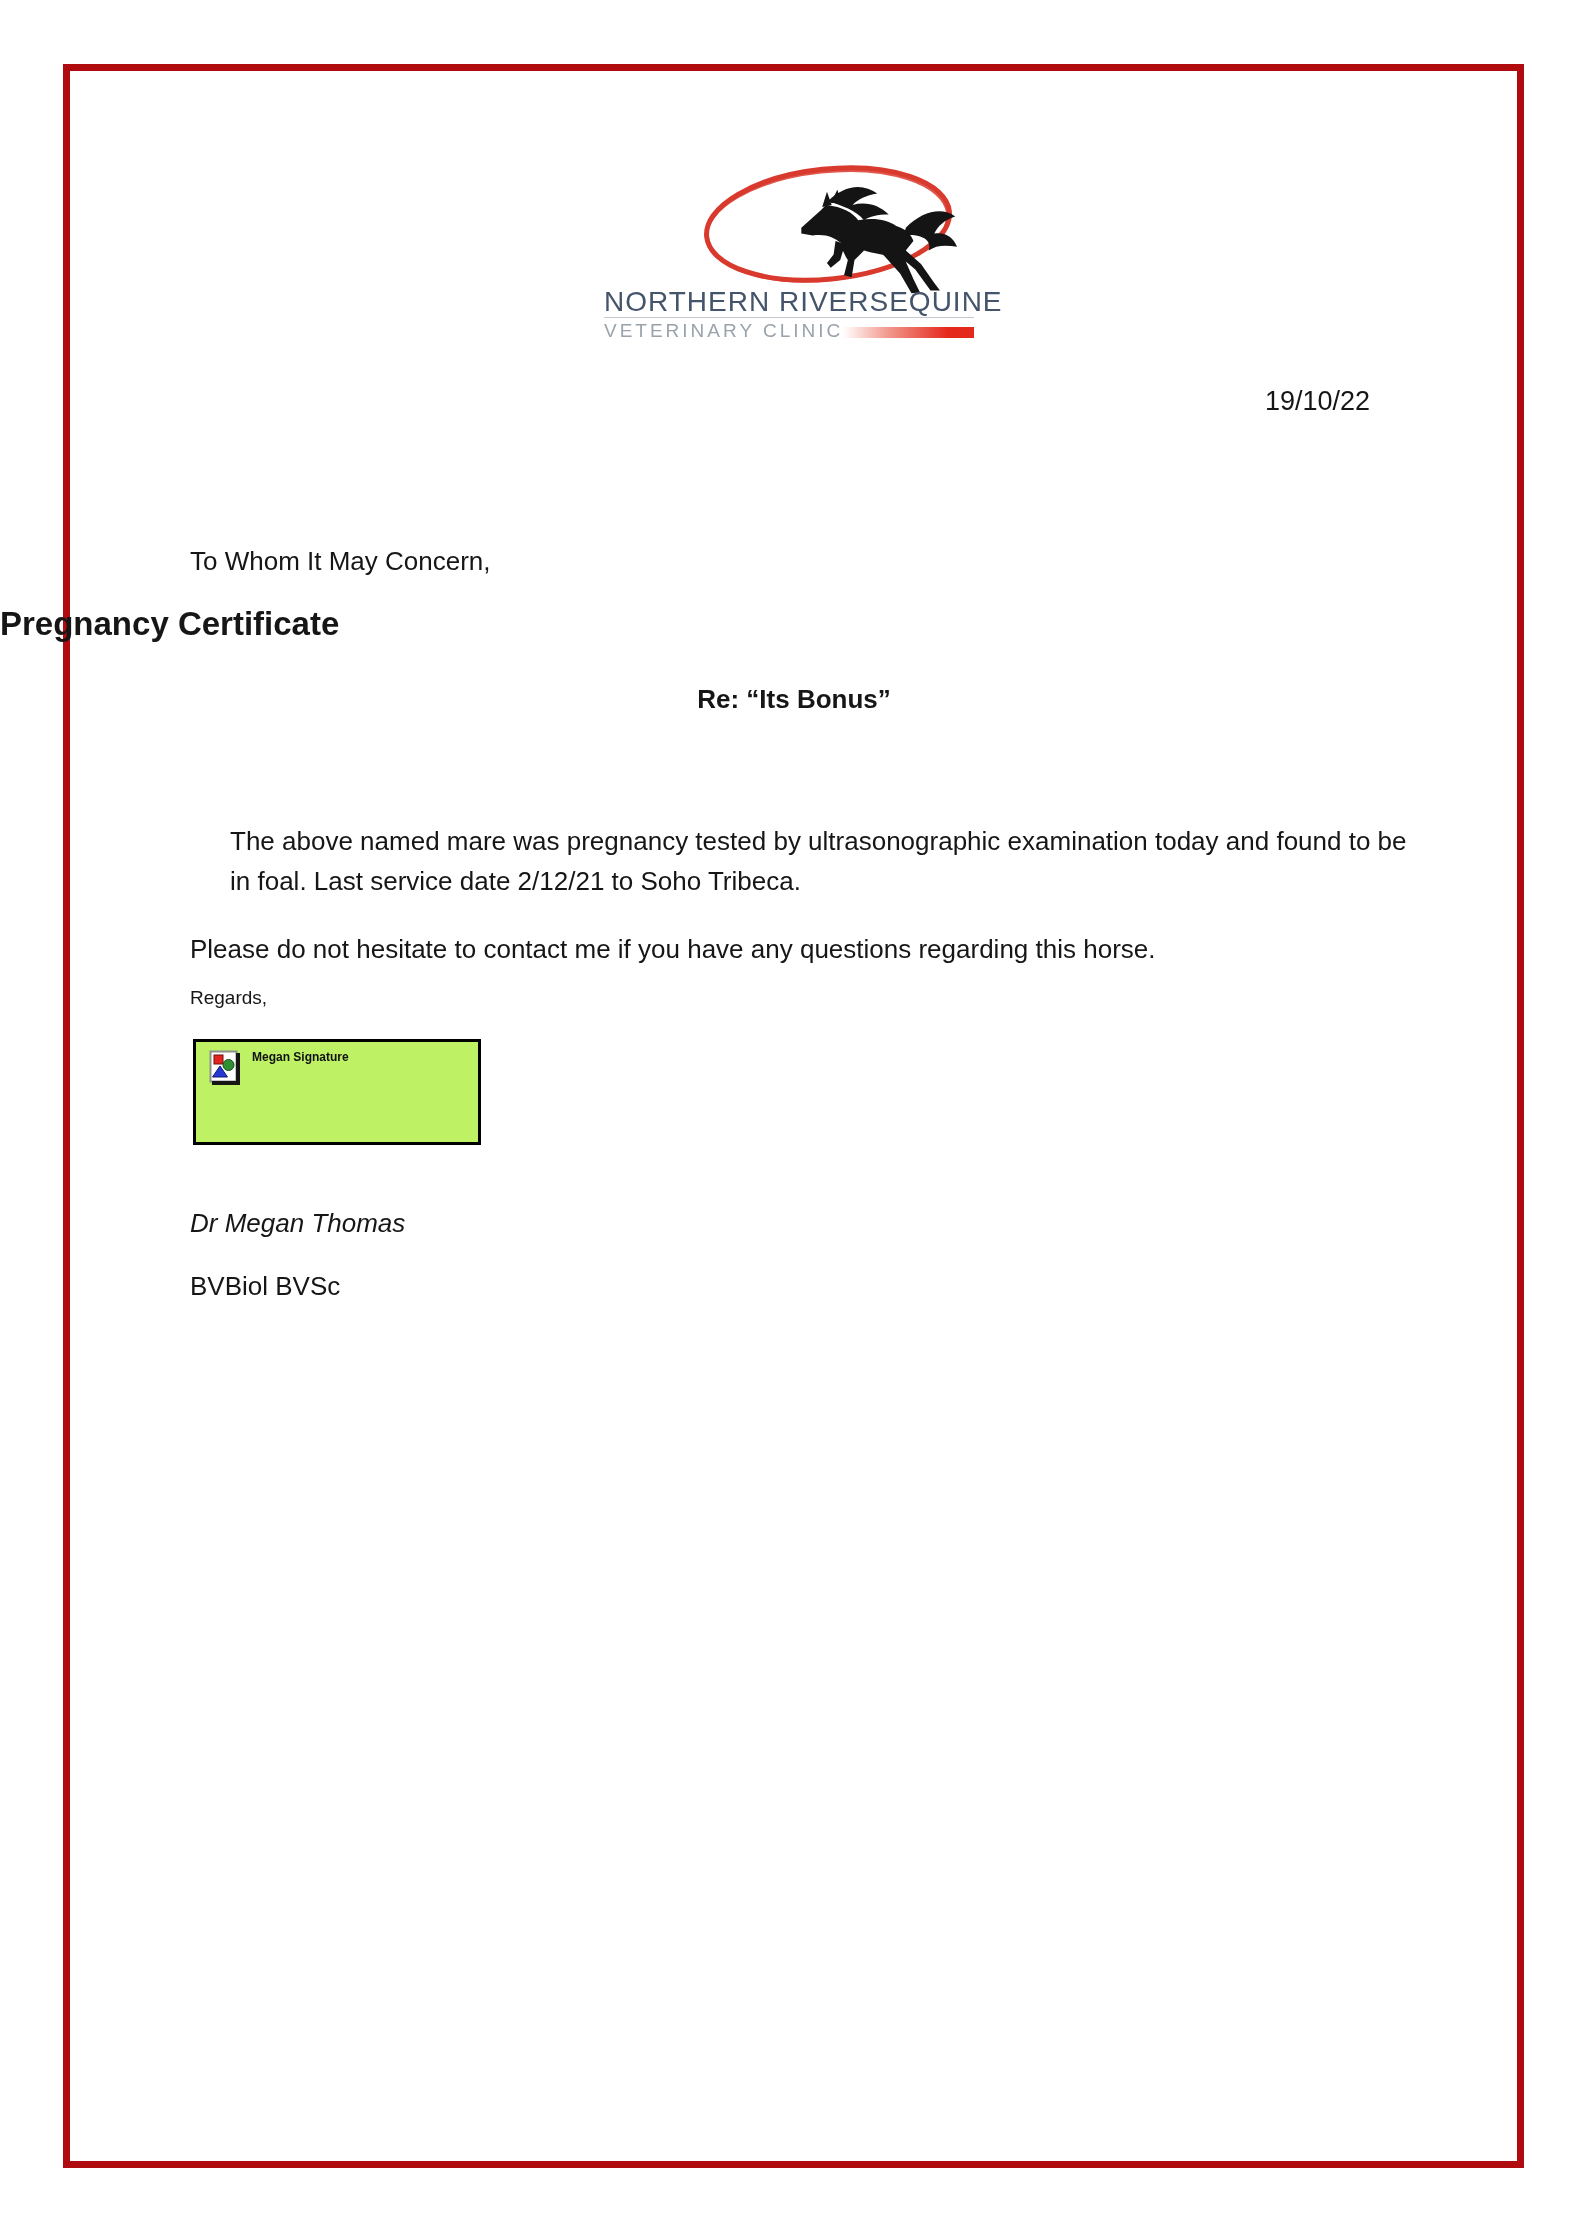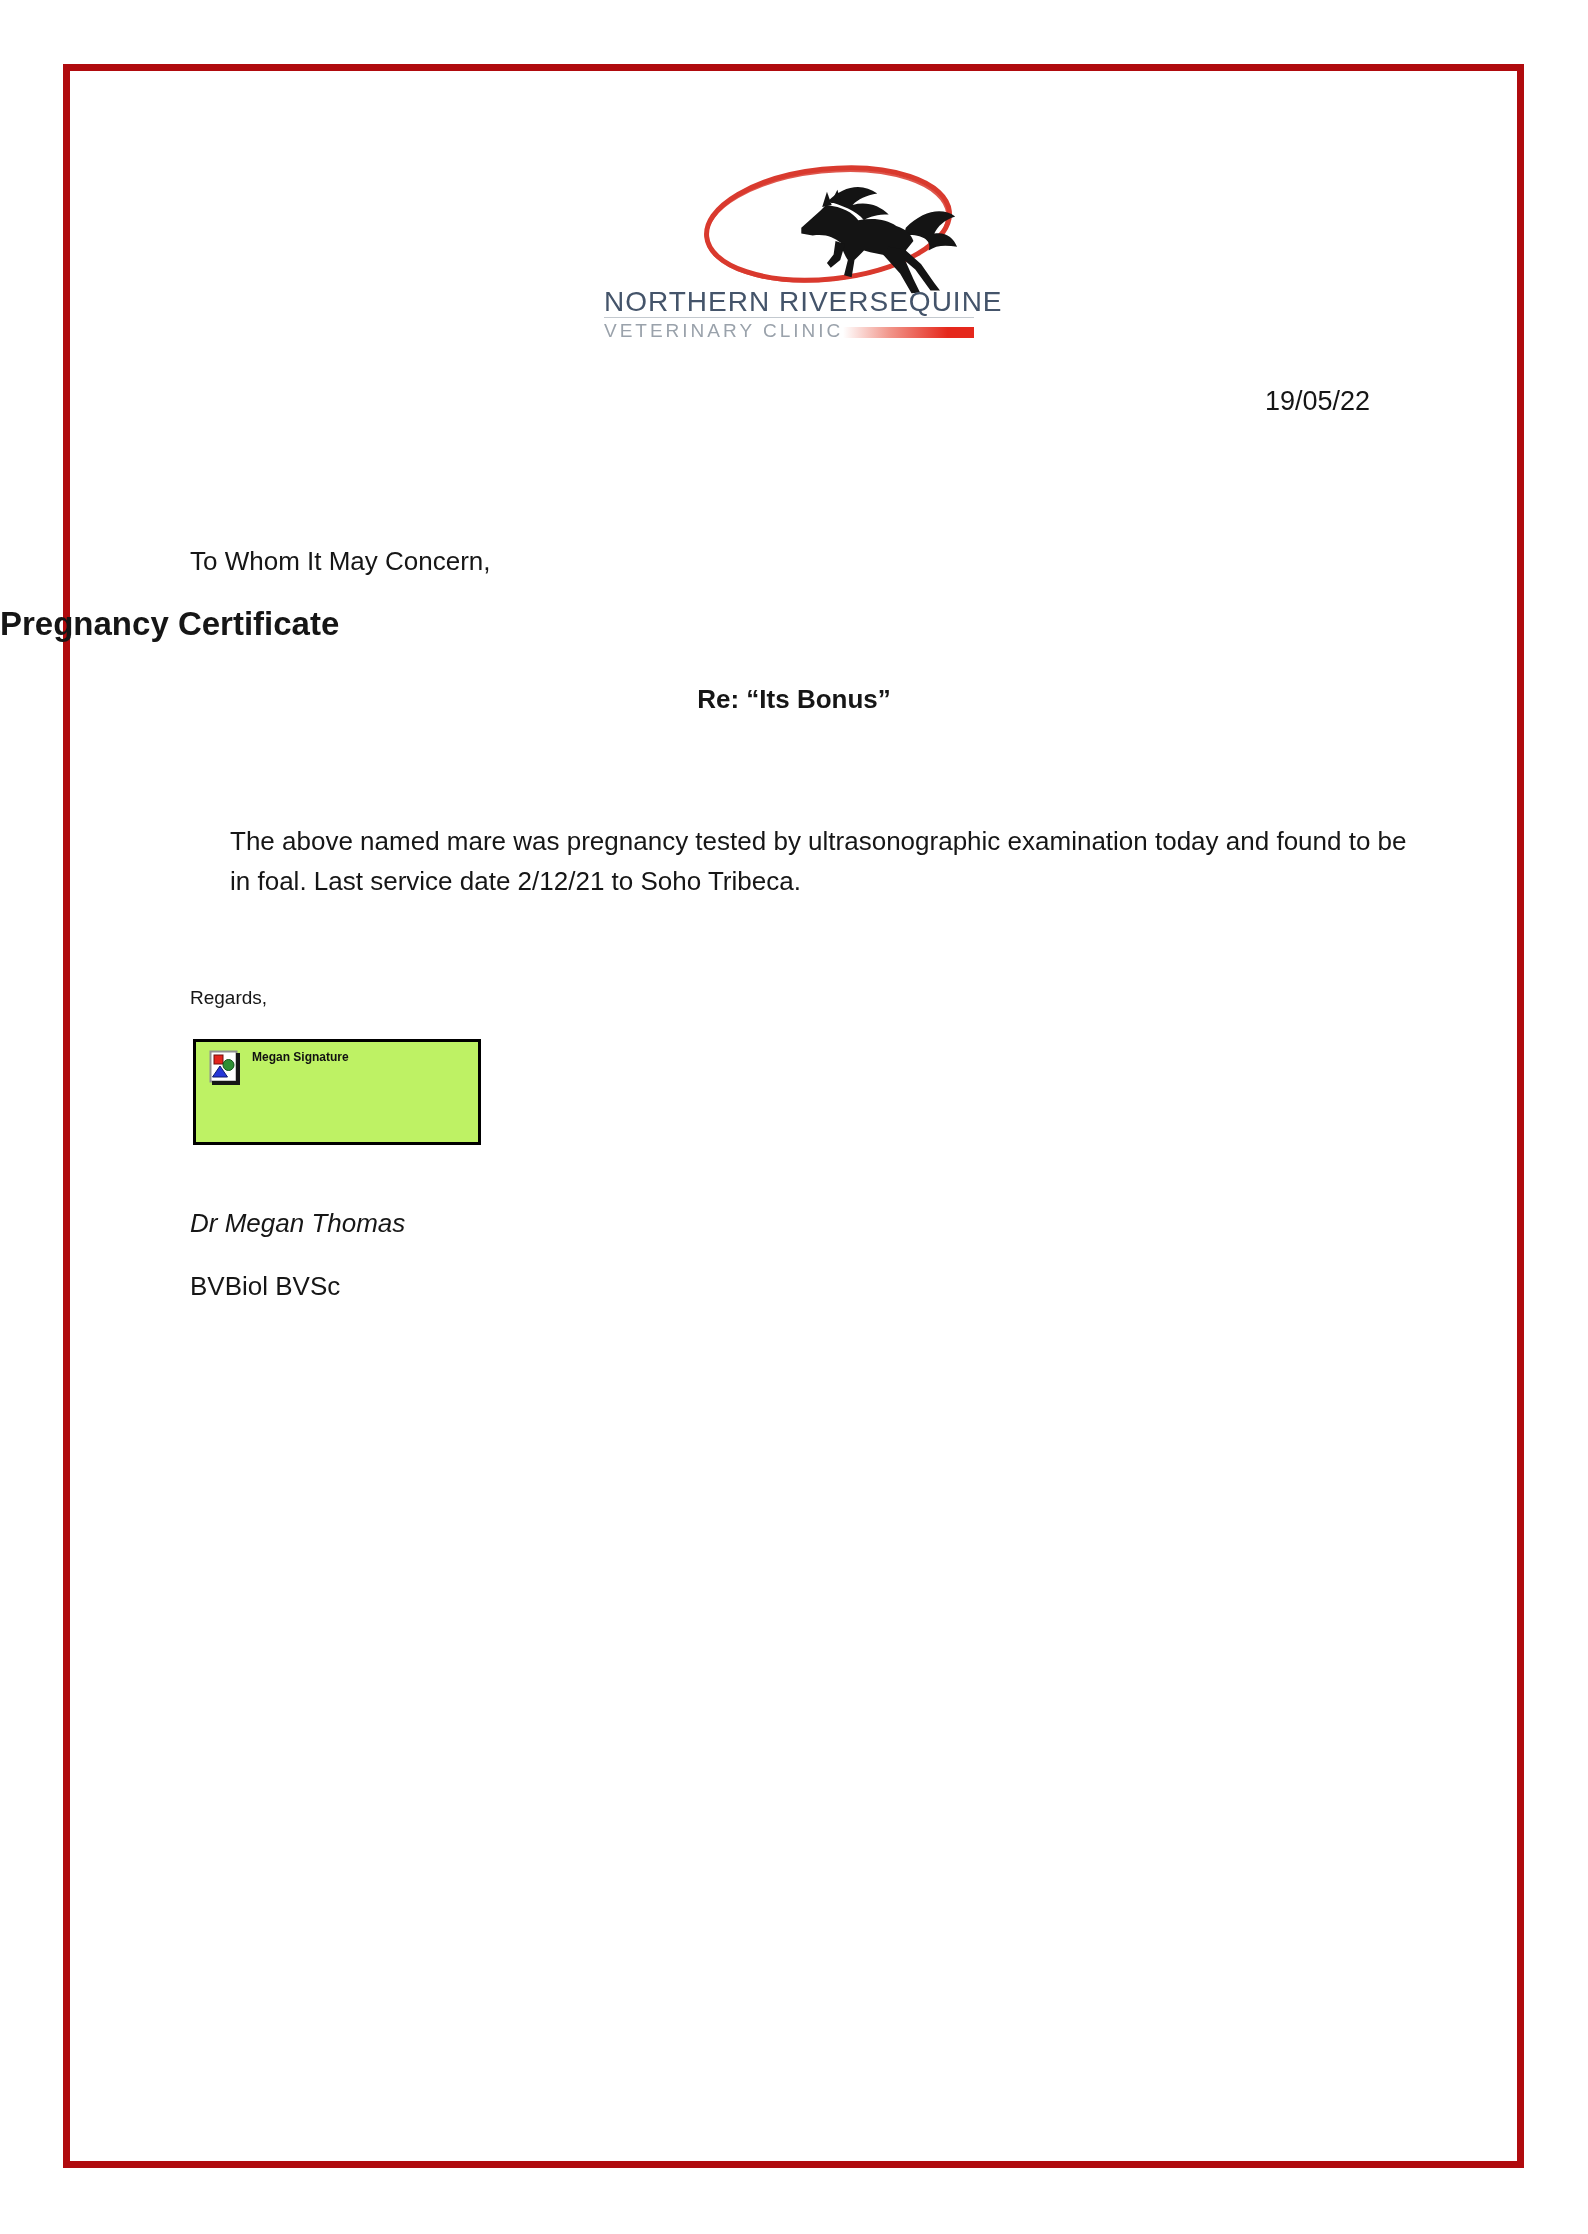--- a/index.html
+++ b/index.html
@@ -126,30 +126,31 @@
       <span>NORTHERN RIVERS</span>
       <span>EQUINE</span>
     </div>
     <div class="logo-rule"></div>
     <div class="logo-sub">
       <span class="sub-label">VETERINARY CLINIC</span>
       <div class="logo-bar"></div>
     </div>
   </div>
 
-  <div class="date">19/05/22</div>
+  <div class="date">19/10/22</div>
 
   <p class="greeting">To Whom It May Concern,</p>
 
   <h1 class="title">Pregnancy Certificate</h1>
 
   <h2 class="subject">Re: “Its Bonus”</h2>
 
   <p class="para para1">The above named mare was pregnancy tested by ultrasonographic examination today and found to be in foal. Last service date 2/12/21 to Soho Tribeca.</p>
 
+  <p class="para para2">Please do not hesitate to contact me if you have any questions regarding this horse.</p>
 
   <p class="closing">Regards,</p>
 
   <div class="sig-box">
     <svg class="broken-img-icon" width="32" height="36" viewBox="0 0 32 36">
       <rect x="1.5" y="1.5" width="26" height="30" fill="#ffffff" stroke="#8f8f8f" stroke-width="2"></rect>
       <rect x="27" y="3" width="4" height="32" fill="#161616"></rect>
       <rect x="3" y="31" width="28" height="4" fill="#161616"></rect>
       <rect x="5" y="5" width="9" height="9" fill="#e3231c" stroke="#70110d" stroke-width="1"></rect>
       <circle cx="19.5" cy="15" r="5.5" fill="#2e8f33" stroke="#14541a" stroke-width="1"></circle>

